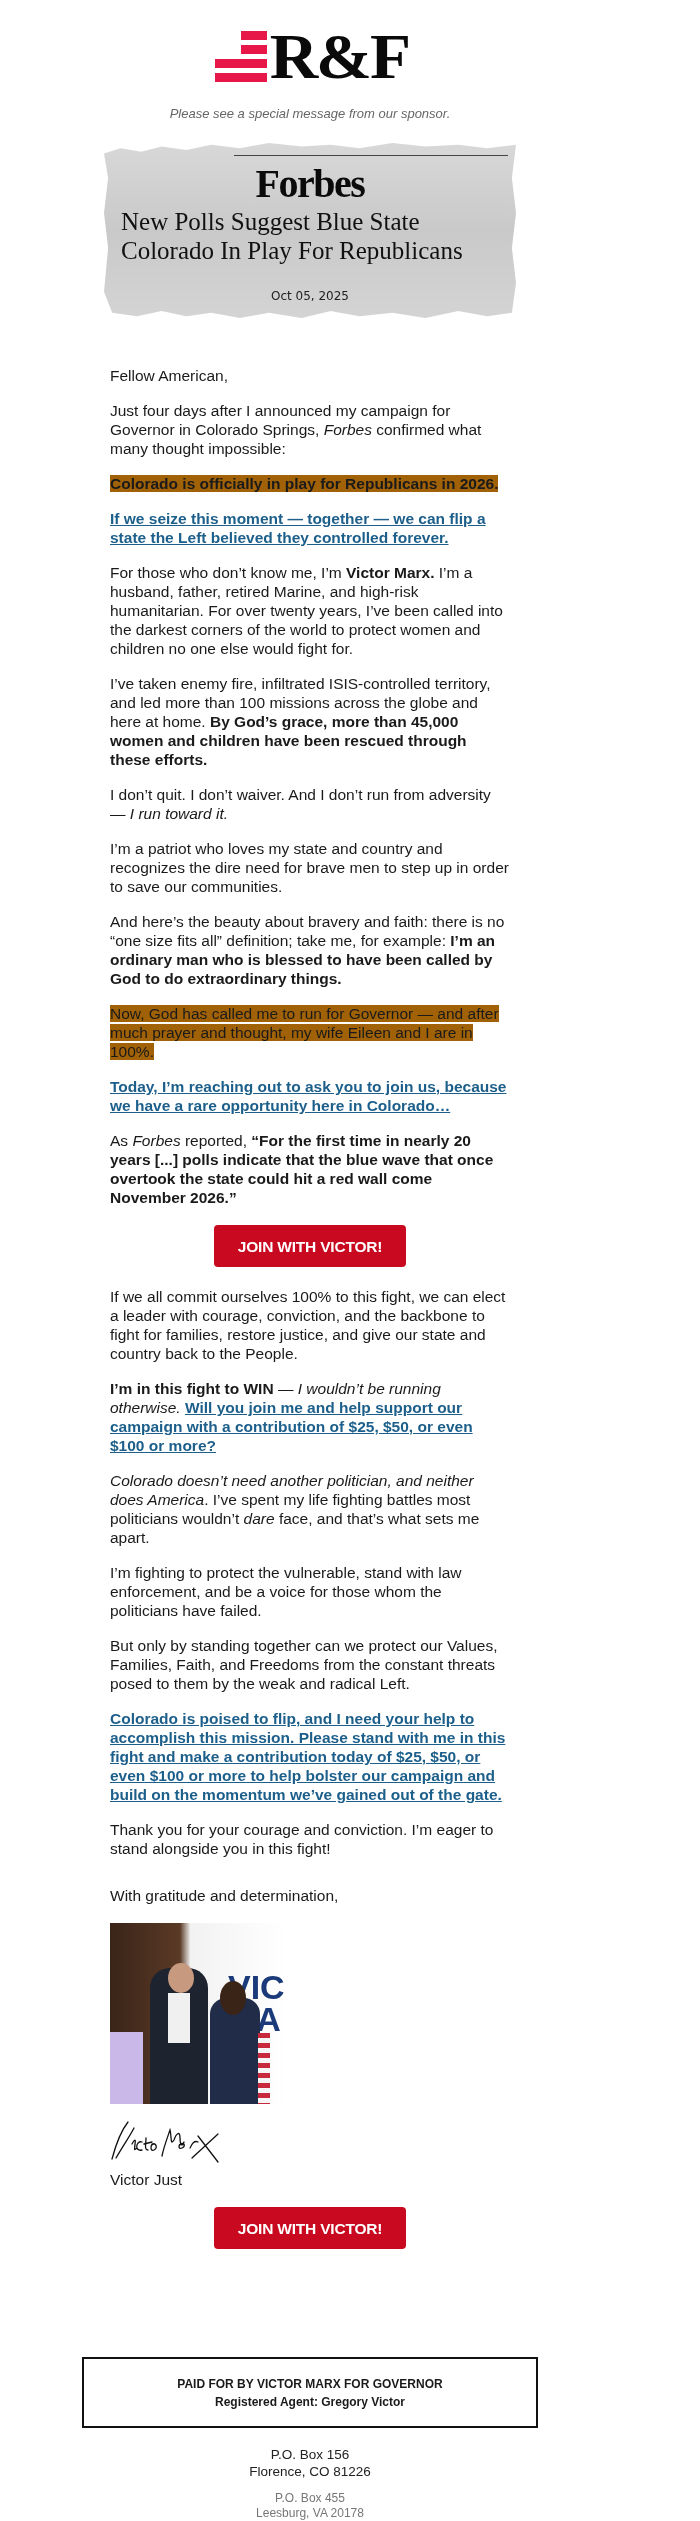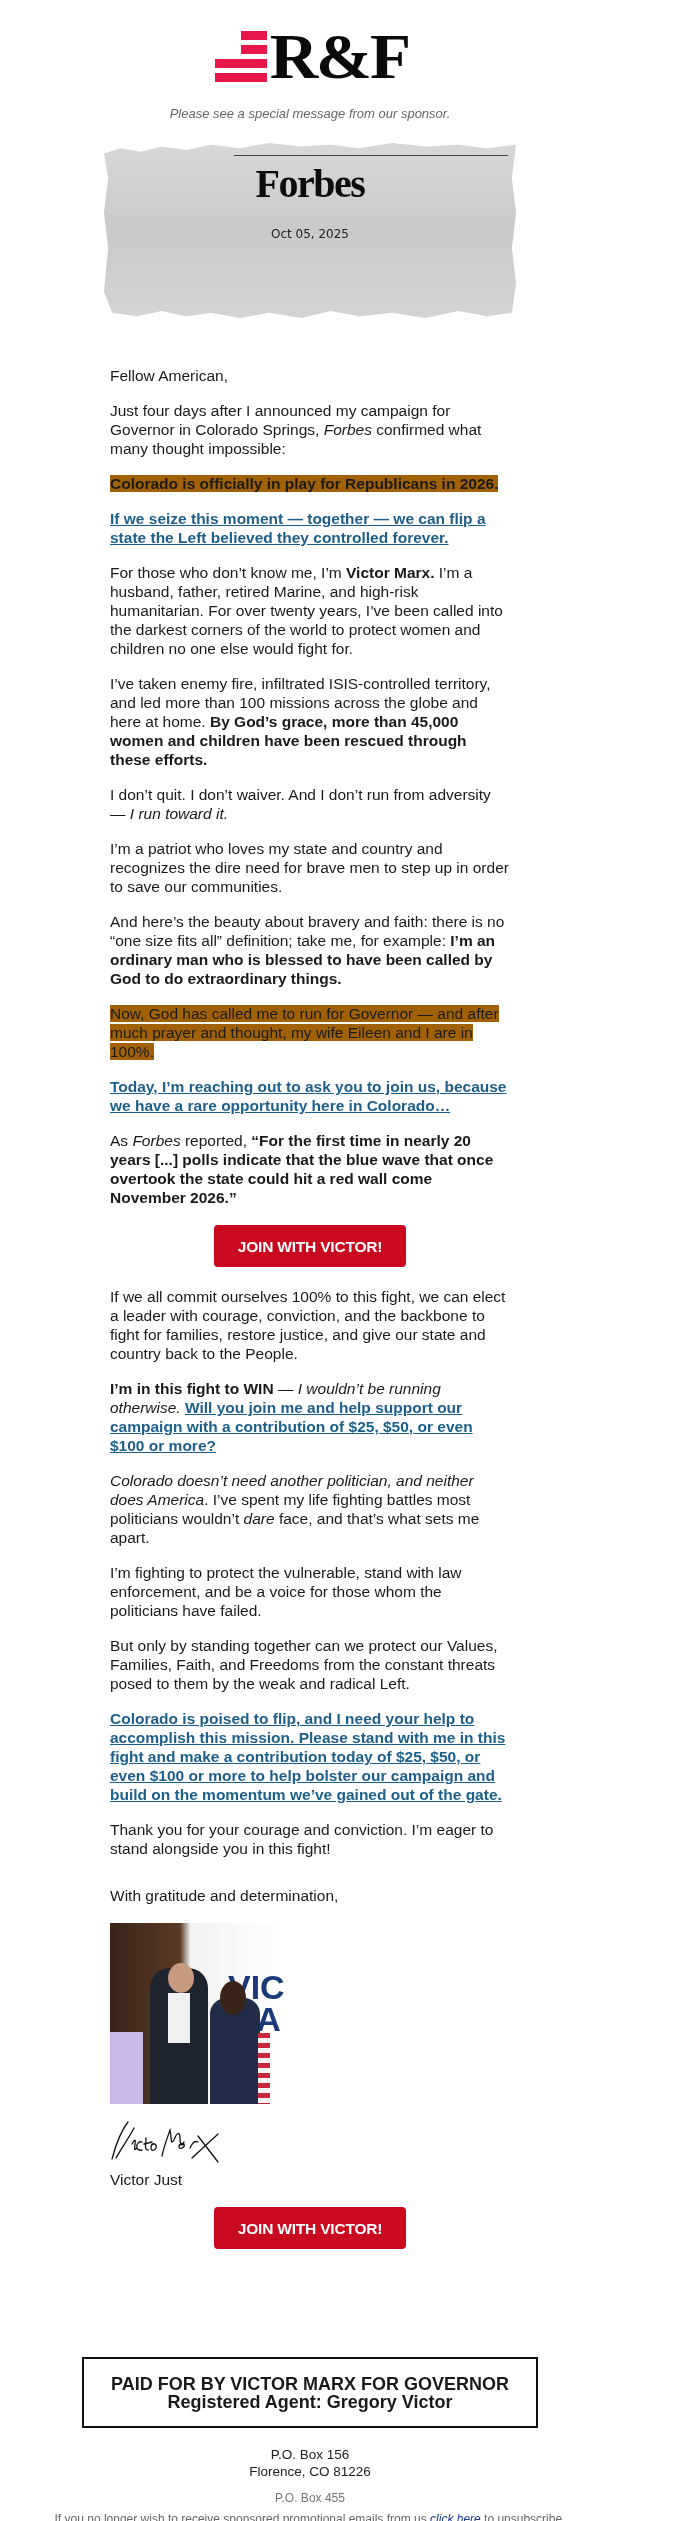--- a/index.html
+++ b/index.html
@@ -42,21 +42,21 @@
   .photo .man { position: absolute; left: 40px; top: 45px; width: 58px; height: 136px; background: #1e2330; border-radius: 20px 20px 0 0; }
   .photo .shirt { position: absolute; left: 58px; top: 70px; width: 22px; height: 50px; background: #f0f0f0; }
   .photo .head1 { position: absolute; left: 58px; top: 40px; width: 26px; height: 30px; background: #c79a80; border-radius: 50%; }
   .photo .woman { position: absolute; left: 100px; top: 75px; width: 50px; height: 106px; background: #202c48; border-radius: 16px 16px 0 0; }
   .photo .head2 { position: absolute; left: 110px; top: 58px; width: 26px; height: 34px; background: #3a2418; border-radius: 50%; }
   .photo .flag { position: absolute; left: 148px; top: 110px; width: 12px; height: 71px; background: repeating-linear-gradient(180deg, #c7283c 0 5px, #f5f5f5 5px 10px); }
 
   .sig { margin-top: 10px; height: 50px; }
   .sig-name { margin-top: 6px; }
 
-  .disclaimer { margin: 108px auto 0; width: 452px; border: 2px solid #111; text-align: center; font-weight: bold; font-size: 18px; line-height: 18px; padding: 16px 0 15px; }
+  .disclaimer { margin: 108px auto 0; width: 452px; border: 2px solid #111; text-align: center; font-weight: bold; font-size: 12px; line-height: 18px; padding: 16px 0 15px; }
   .addr1 { text-align: center; font-size: 13.5px; line-height: 17px; color: #222; margin-top: 18px; }
   .addr2 { text-align: center; font-size: 12px; line-height: 15px; color: #777; margin-top: 11px; }
   .unsub { text-align: center; font-size: 12px; color: #666; margin-top: 6px; padding-bottom: 4px; }
   .unsub a { color: #1a3b8b; font-style: italic; text-decoration: underline; }
 </style>
 </head>
 <body>
 
 <div class="wrap">
 
@@ -68,20 +68,24 @@
       <span style="top:42px;width:52px;"></span>
     </div>
     <div class="logo-text">R&amp;F</div>
   </div>
   <div class="sponsor-note">Please see a special message from our sponsor.</div>
 
   <div class="clip-wrap">
     <div class="clip">
       <div class="clip-rule"></div>
       <div class="clip-brand">Forbes</div>
+      <div class="clip-head">
+        <div>New Polls Suggest Blue State</div>
+        <div>Colorado In Play For Republicans</div>
+      </div>
       <div class="clip-date">Oct 05, 2025</div>
     </div>
   </div>
 
   <div class="body">
     <p>Fellow American,</p>
 
     <p>
       <span>Just four days after I announced my campaign for Governor in Colorado Springs, </span><em>Forbes</em><span> confirmed what many thought impossible:</span>
     </p>
@@ -168,18 +172,19 @@
     <div>Registered Agent: Gregory Victor</div>
   </div>
 
   <div class="addr1">
     <div>P.O. Box 156</div>
     <div>Florence, CO 81226</div>
   </div>
 
   <div class="addr2">
     <div>P.O. Box 455</div>
+    <div>Leesburg, VA 20178</div>
   </div>
 
   <div class="unsub">
     <span>If you no longer wish to receive sponsored promotional emails from us </span><a href="#">click here</a><span> to unsubscribe.</span>
   </div>
 </div>
 
 </body></html>

